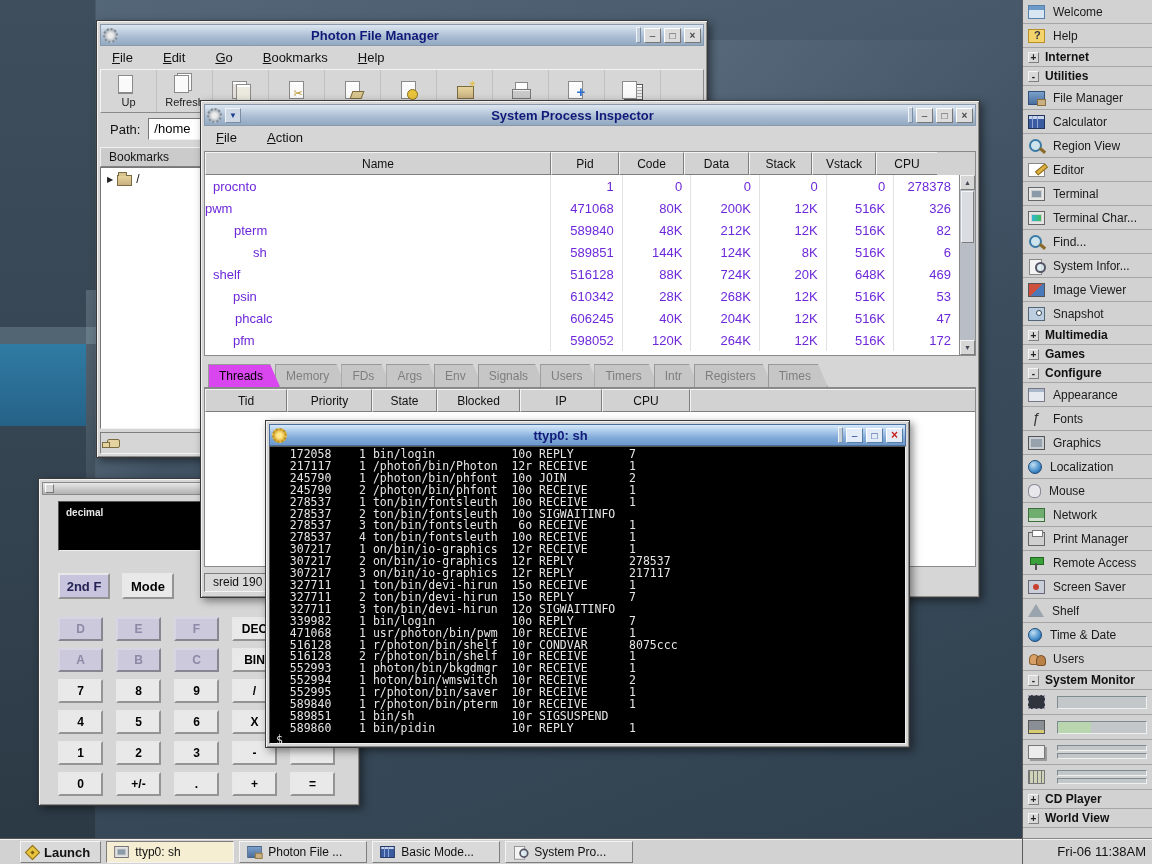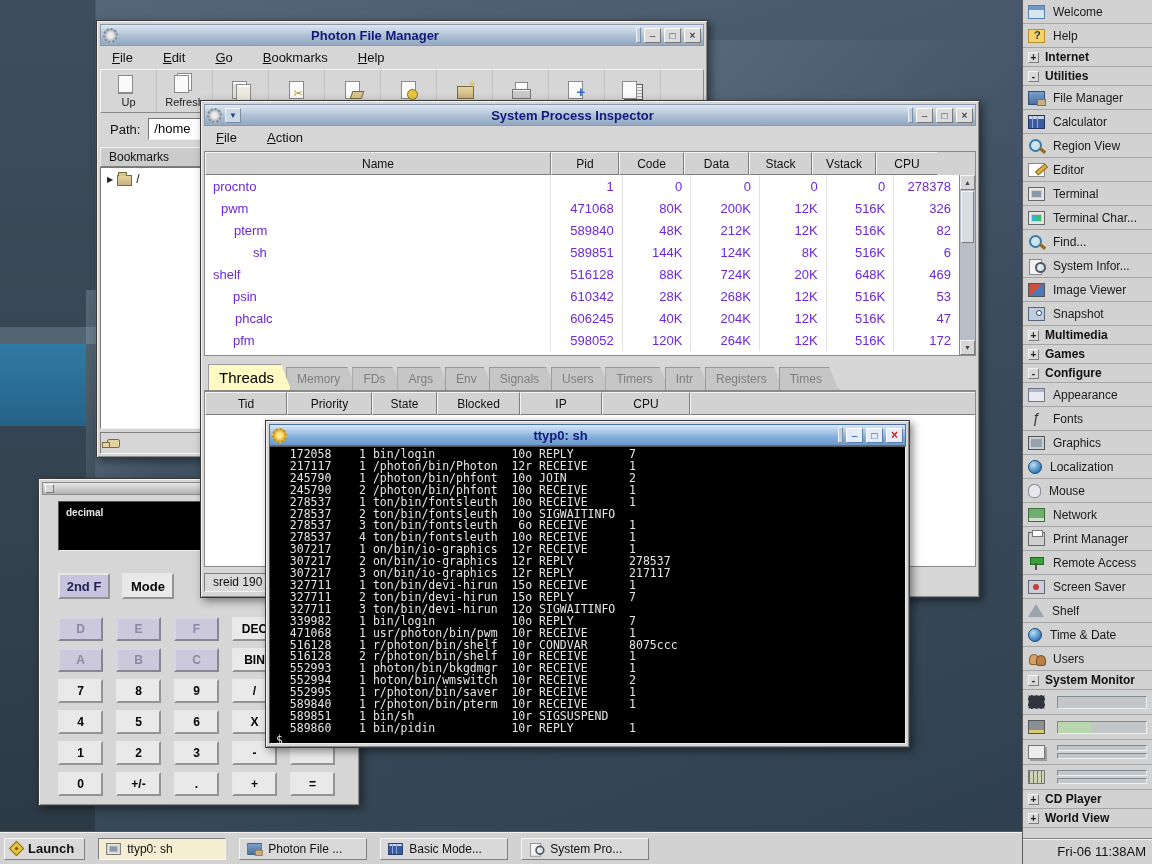--- a/index.html
+++ b/index.html
@@ -101,21 +101,21 @@
   .pcell.nm{justify-content:flex-start;padding-left:8px;}
   .c0{width:346px;}.c1{width:68px;}.c2{width:65px;}.c3{width:65px;}.c4{width:63px;}.c5{width:64px;}.c6{width:61px;border-right:none;}
   .vscroll{width:16px;flex:none;background:#b9bec6;border-left:1px solid #888;display:flex;flex-direction:column;}
   .varrow{height:15px;flex:none;background:#d6d6d6;border:1px solid;border-color:#f4f4f4 #7e7e7e #7e7e7e #f4f4f4;
     font-size:7px;line-height:13px;text-align:center;color:#445;}
   .vthumb{height:52px;margin:1px;background:#d9dde2;border:1px solid;border-color:#f4f4f4 #7e7e7e #7e7e7e #f4f4f4;}
   .vspace{flex:1;}
   .tabs{display:flex;align-items:flex-end;flex:none;margin-top:6px;padding:2px 2px 0 4px;border-bottom:1px solid #888;}
   .tab{position:relative;font-size:12px;padding:4px 16px 4px 10px;background:#c6c6c6;color:#7e7e7e;
     clip-path:polygon(0 100%,0 0,calc(100% - 10px) 0,100% 100%);margin-right:-5px;border:1px solid #999;border-bottom:none;}
-  .tab.active{background:#fef9c3;color:#000;z-index:2;font-size:15px;}
+  .tab.active{background:#d946ef;color:#000;z-index:2;font-size:12px;}
   .threadarea{flex:1;display:flex;flex-direction:column;border:1px solid #8a8a8a;background:#fff;min-height:0;}
   .tc0{width:82px;}.tc1{width:85px;}.tc2{width:65px;}.tc3{width:83px;}.tc4{width:82px;}.tc5{width:88px;}.tcfill{flex:1;border-right:none;}
   .threadbody{flex:1;background:#fff;}
   .istatus{flex:none;height:24px;margin-top:3px;display:flex;align-items:center;}
   .istatus-field{width:300px;height:19px;background:#d9d9d9;border:1px solid;border-color:#7e7e7e #f4f4f4 #f4f4f4 #7e7e7e;
     font-size:12px;padding:1px 8px;color:#111;}
 
   
   #terminal{left:265px;top:420px;width:645px;height:328px;z-index:40;}
   .termscreen{flex:1;background:var(--terminal-bg,#000);border:1px solid;border-color:#555 #eee #eee #555;
@@ -197,22 +197,22 @@
   .si-ruler{background:#cfd4b8;border:1px solid #777;
     background-image:repeating-linear-gradient(90deg,#777 0 1px,transparent 1px 4px);}
   .mbars{flex:1;display:flex;flex-direction:column;gap:2px;margin-right:3px;}
   .mbar{height:13px;background:#c3c7c9;border:1px solid;border-color:#7d8a90 #eef1f2 #eef1f2 #7d8a90;position:relative;overflow:hidden;}
   .mbar.thin{height:6px;}
   .mfill{position:absolute;left:0;top:0;bottom:0;background:#b9d6ae;}
   .sclock{margin-top:auto;flex:none;height:26px;border-top:1px solid #888;box-shadow:inset 0 1px 0 #f0f0f0;
     font-size:13px;color:#111;display:flex;align-items:center;justify-content:flex-end;padding-right:6px;background:#d2d2d2;}
 
   
-  #taskbar{position:absolute;left:0;bottom:0;width:1022px;height:32px;z-index:50;background:#d2d2d2;
-    border-top:1px solid #f2f2f2;box-shadow:0 -1px 0 #555;display:flex;align-items:center;gap:13px;padding:0 4px;}
+  #taskbar{position:absolute;left:0;bottom:0;width:1022px;height:25px;z-index:50;background:#d2d2d2;
+    border-top:1px solid #f2f2f2;box-shadow:0 -1px 0 #555;display:flex;align-items:center;gap:5px;padding:0 20px;}
   .launch{flex:none;height:22px;display:flex;align-items:center;gap:6px;padding:0 10px 0 6px;
     font-size:13px;font-weight:bold;color:#111;background:#d9d9d9;border:1px solid;border-color:#f4f4f4 #7e7e7e #7e7e7e #f4f4f4;}
   .ic-launch{width:11px;height:11px;background:#e8c33c;border:1px solid #8a6d1f;transform:rotate(45deg);position:relative;}
   .ic-launch::after{content:"";position:absolute;inset:3px;background:#7a5c10;}
   .task{flex:none;width:128px;height:22px;display:flex;align-items:center;gap:5px;padding:0 6px;
     font-size:12px;color:#111;background:#d9d9d9;border:1px solid;border-color:#f4f4f4 #7e7e7e #7e7e7e #f4f4f4;
     white-space:nowrap;overflow:hidden;}
   .task.active{background:var(--task-active-bg,#f5eed2);border-color:#7e7e7e #f4f4f4 #f4f4f4 #7e7e7e;}
   .task .si{margin:0;transform:scale(.85);}
 </style>
@@ -380,21 +380,21 @@
             <div class="prow">
               <span class="pcell nm c0" style="padding-left: 8px;">procnto</span>
               <span class="pcell c1">1</span>
               <span class="pcell c2">0</span>
               <span class="pcell c3">0</span>
               <span class="pcell c4">0</span>
               <span class="pcell c5">0</span>
               <span class="pcell c6">278378</span>
             </div>
             <div class="prow">
-              <span class="pcell nm c0" style="padding-left: 16px;">pwm</span>
+              <span class="pcell nm c0" style="padding-left: 0;">pwm</span>
               <span class="pcell c1">471068</span>
               <span class="pcell c2">80K</span>
               <span class="pcell c3">200K</span>
               <span class="pcell c4">12K</span>
               <span class="pcell c5">516K</span>
               <span class="pcell c6">326</span>
             </div>
             <div class="prow">
               <span class="pcell nm c0" style="padding-left: 29px;">pterm</span>
               <span class="pcell c1">589840</span>

